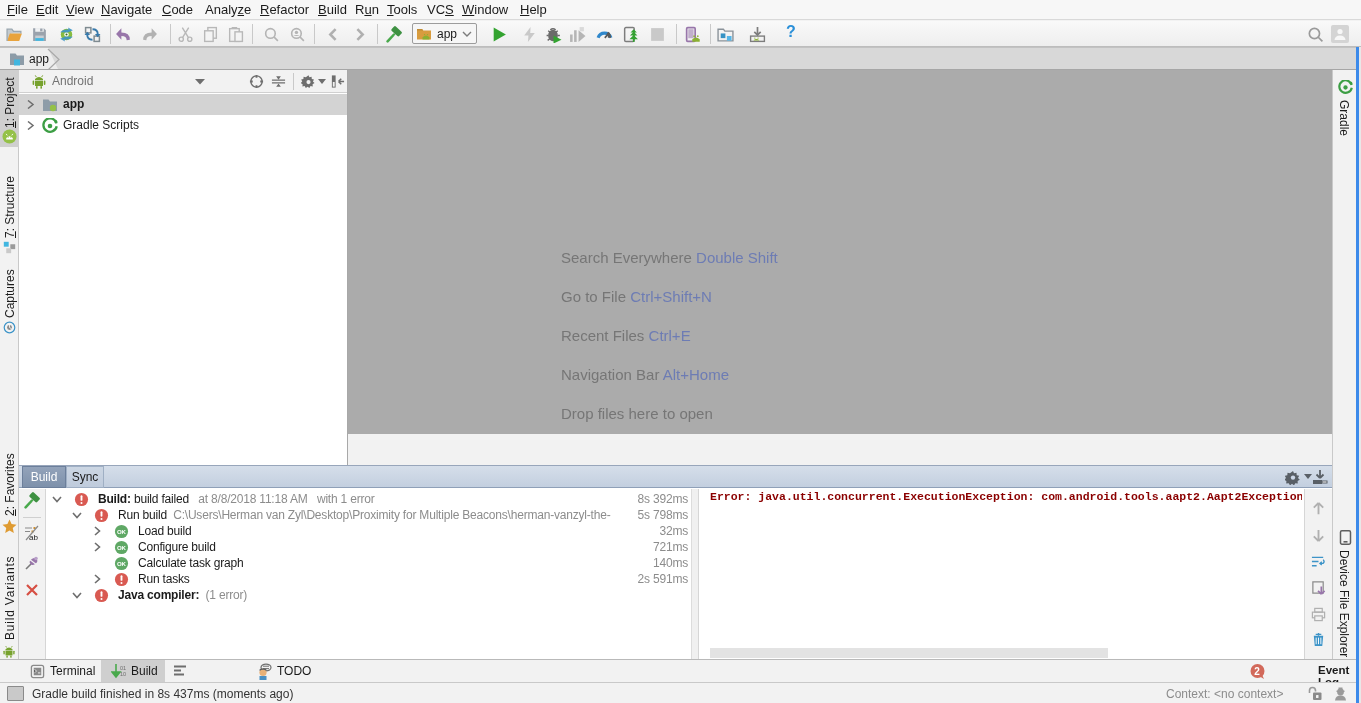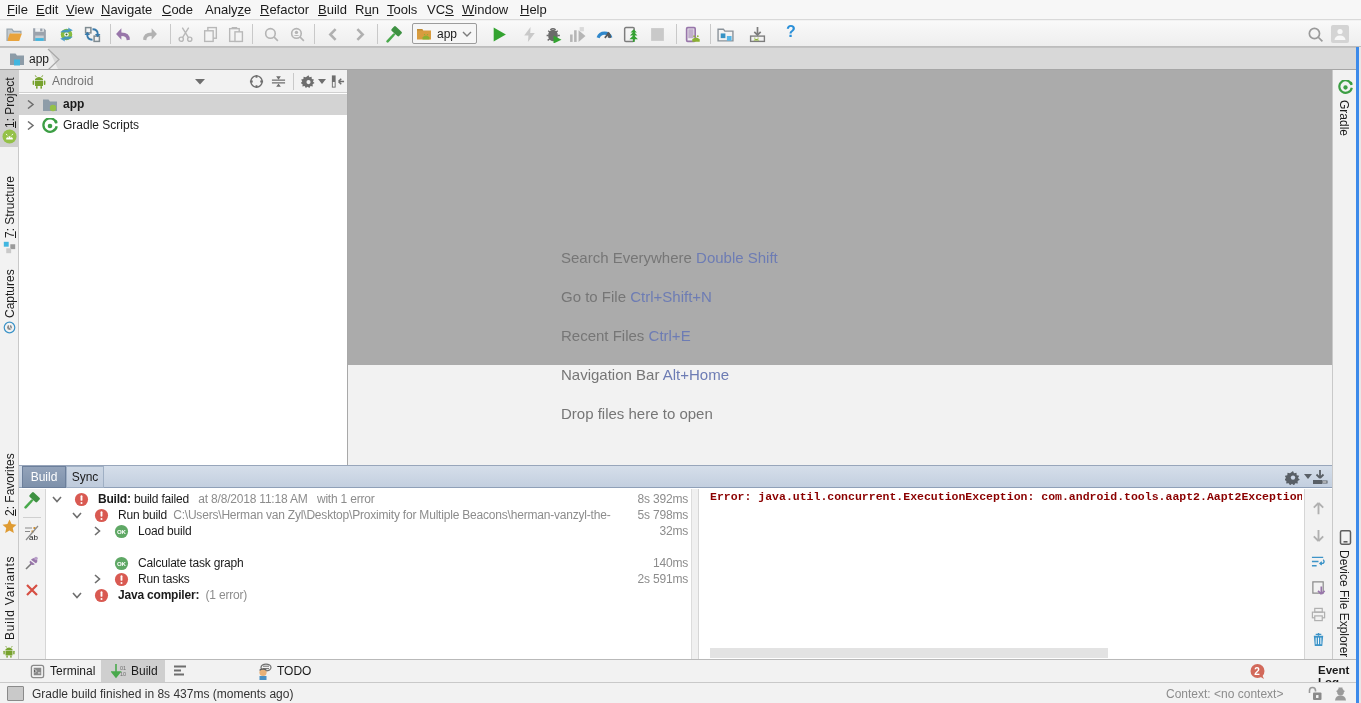--- a/index.html
+++ b/index.html
@@ -21,21 +21,21 @@
 
 #leftstripe { left:0; top:70px; width:19px; height:612px; background:#f2f2f2; border-right:1px solid #c9c9c9; }
 .vlabel { position:absolute; font-size:12px; color:#1b1b1b; white-space:nowrap; transform-origin:0 0; }
 .vl-ccw { transform:rotate(-90deg); }
 .vl-cw { transform:rotate(90deg); }
 
 #project { left:19px; top:70px; width:329px; height:395px; background:#ffffff; border-right:1px solid #a8a8a8; }
 #projhead { position:absolute; left:0; top:0; width:100%; height:23px; background:#f2f2f2; border-bottom:1px solid #d0d0d0; }
 .prow { position:absolute; left:0; width:100%; height:21px; font-size:12px; color:#1b1b1b; }
 
-#editor { left:348px; top:70px; width:984px; height:295px; background:#ababab; }
+#editor { left:348px; top:70px; width:984px; height:364px; background:#ababab; }
 #editor .sc { position:absolute; left:213px; font-size:15px; color:#767676; white-space:nowrap; }
 #editor .sc b { font-weight:normal; color:#6d7cb4; }
 
 #rightstripe { left:1332px; top:70px; width:24px; height:612px; background:#f2f2f2; border-left:1px solid #c9c9c9; }
 #blueline { left:1356px; top:47px; width:3px; height:656px; background:#3c8aea; }
 #rightedge { left:1359px; top:47px; width:2px; height:656px; background:#e8e8e8; }
 
 #buildpanel { left:19px; top:465px; width:1313px; height:194px; background:#ffffff; border-top:1px solid #98a6bb; border-bottom:1px solid #b9b9b9; }
 #buildhead { position:absolute; left:0; top:0; width:100%; height:22px; background:linear-gradient(#d5deea,#c3cfdf); border-bottom:1px solid #8fa0b8; }
 #tabBuild { position:absolute; left:3px; top:0; width:44px; height:22px; background:linear-gradient(#93a3ba,#7e91ab); border:1px solid #6c7f9b; color:#ffffff; font-size:12px; text-align:center; line-height:21px; }
@@ -448,20 +448,31 @@
       <svg class="tarrow" style="left:46px" width="10" height="10" viewBox="0 0 10 10">
           <path d="M3 1 L7.5 5 L3 9" fill="none" stroke="#6e6e6e" stroke-width="1.6"></path>
         </svg>
       <svg class="ticon" style="left:68px" viewBox="0 0 16 16">
           <circle cx="8" cy="8" r="7" fill="#5fa865"></circle>
           <text x="3.2" y="11" font-size="6.5" font-weight="bold" fill="#fff" font-family="Liberation Sans">OK</text>
         </svg>
       <span style="position:absolute;left:92px">Load build</span>
       <span class="tm">32ms</span>
     </div>
+    <div class="trow" style="top:50px">
+      <svg class="tarrow" style="left:46px" width="10" height="10" viewBox="0 0 10 10">
+          <path d="M3 1 L7.5 5 L3 9" fill="none" stroke="#6e6e6e" stroke-width="1.6"></path>
+        </svg>
+      <svg class="ticon" style="left:68px" viewBox="0 0 16 16">
+          <circle cx="8" cy="8" r="7" fill="#5fa865"></circle>
+          <text x="3.2" y="11" font-size="6.5" font-weight="bold" fill="#fff" font-family="Liberation Sans">OK</text>
+        </svg>
+      <span style="position:absolute;left:92px">Configure build</span>
+      <span class="tm">721ms</span>
+    </div>
     <div class="trow" style="top:66px">
       <svg class="ticon" style="left:68px" viewBox="0 0 16 16">
           <circle cx="8" cy="8" r="7" fill="#5fa865"></circle>
           <text x="3.2" y="11" font-size="6.5" font-weight="bold" fill="#fff" font-family="Liberation Sans">OK</text>
         </svg>
       <span style="position:absolute;left:92px">Calculate task graph</span>
       <span class="tm">140ms</span>
     </div>
     <div class="trow" style="top:82px">
       <svg class="tarrow" style="left:46px" width="10" height="10" viewBox="0 0 10 10">

